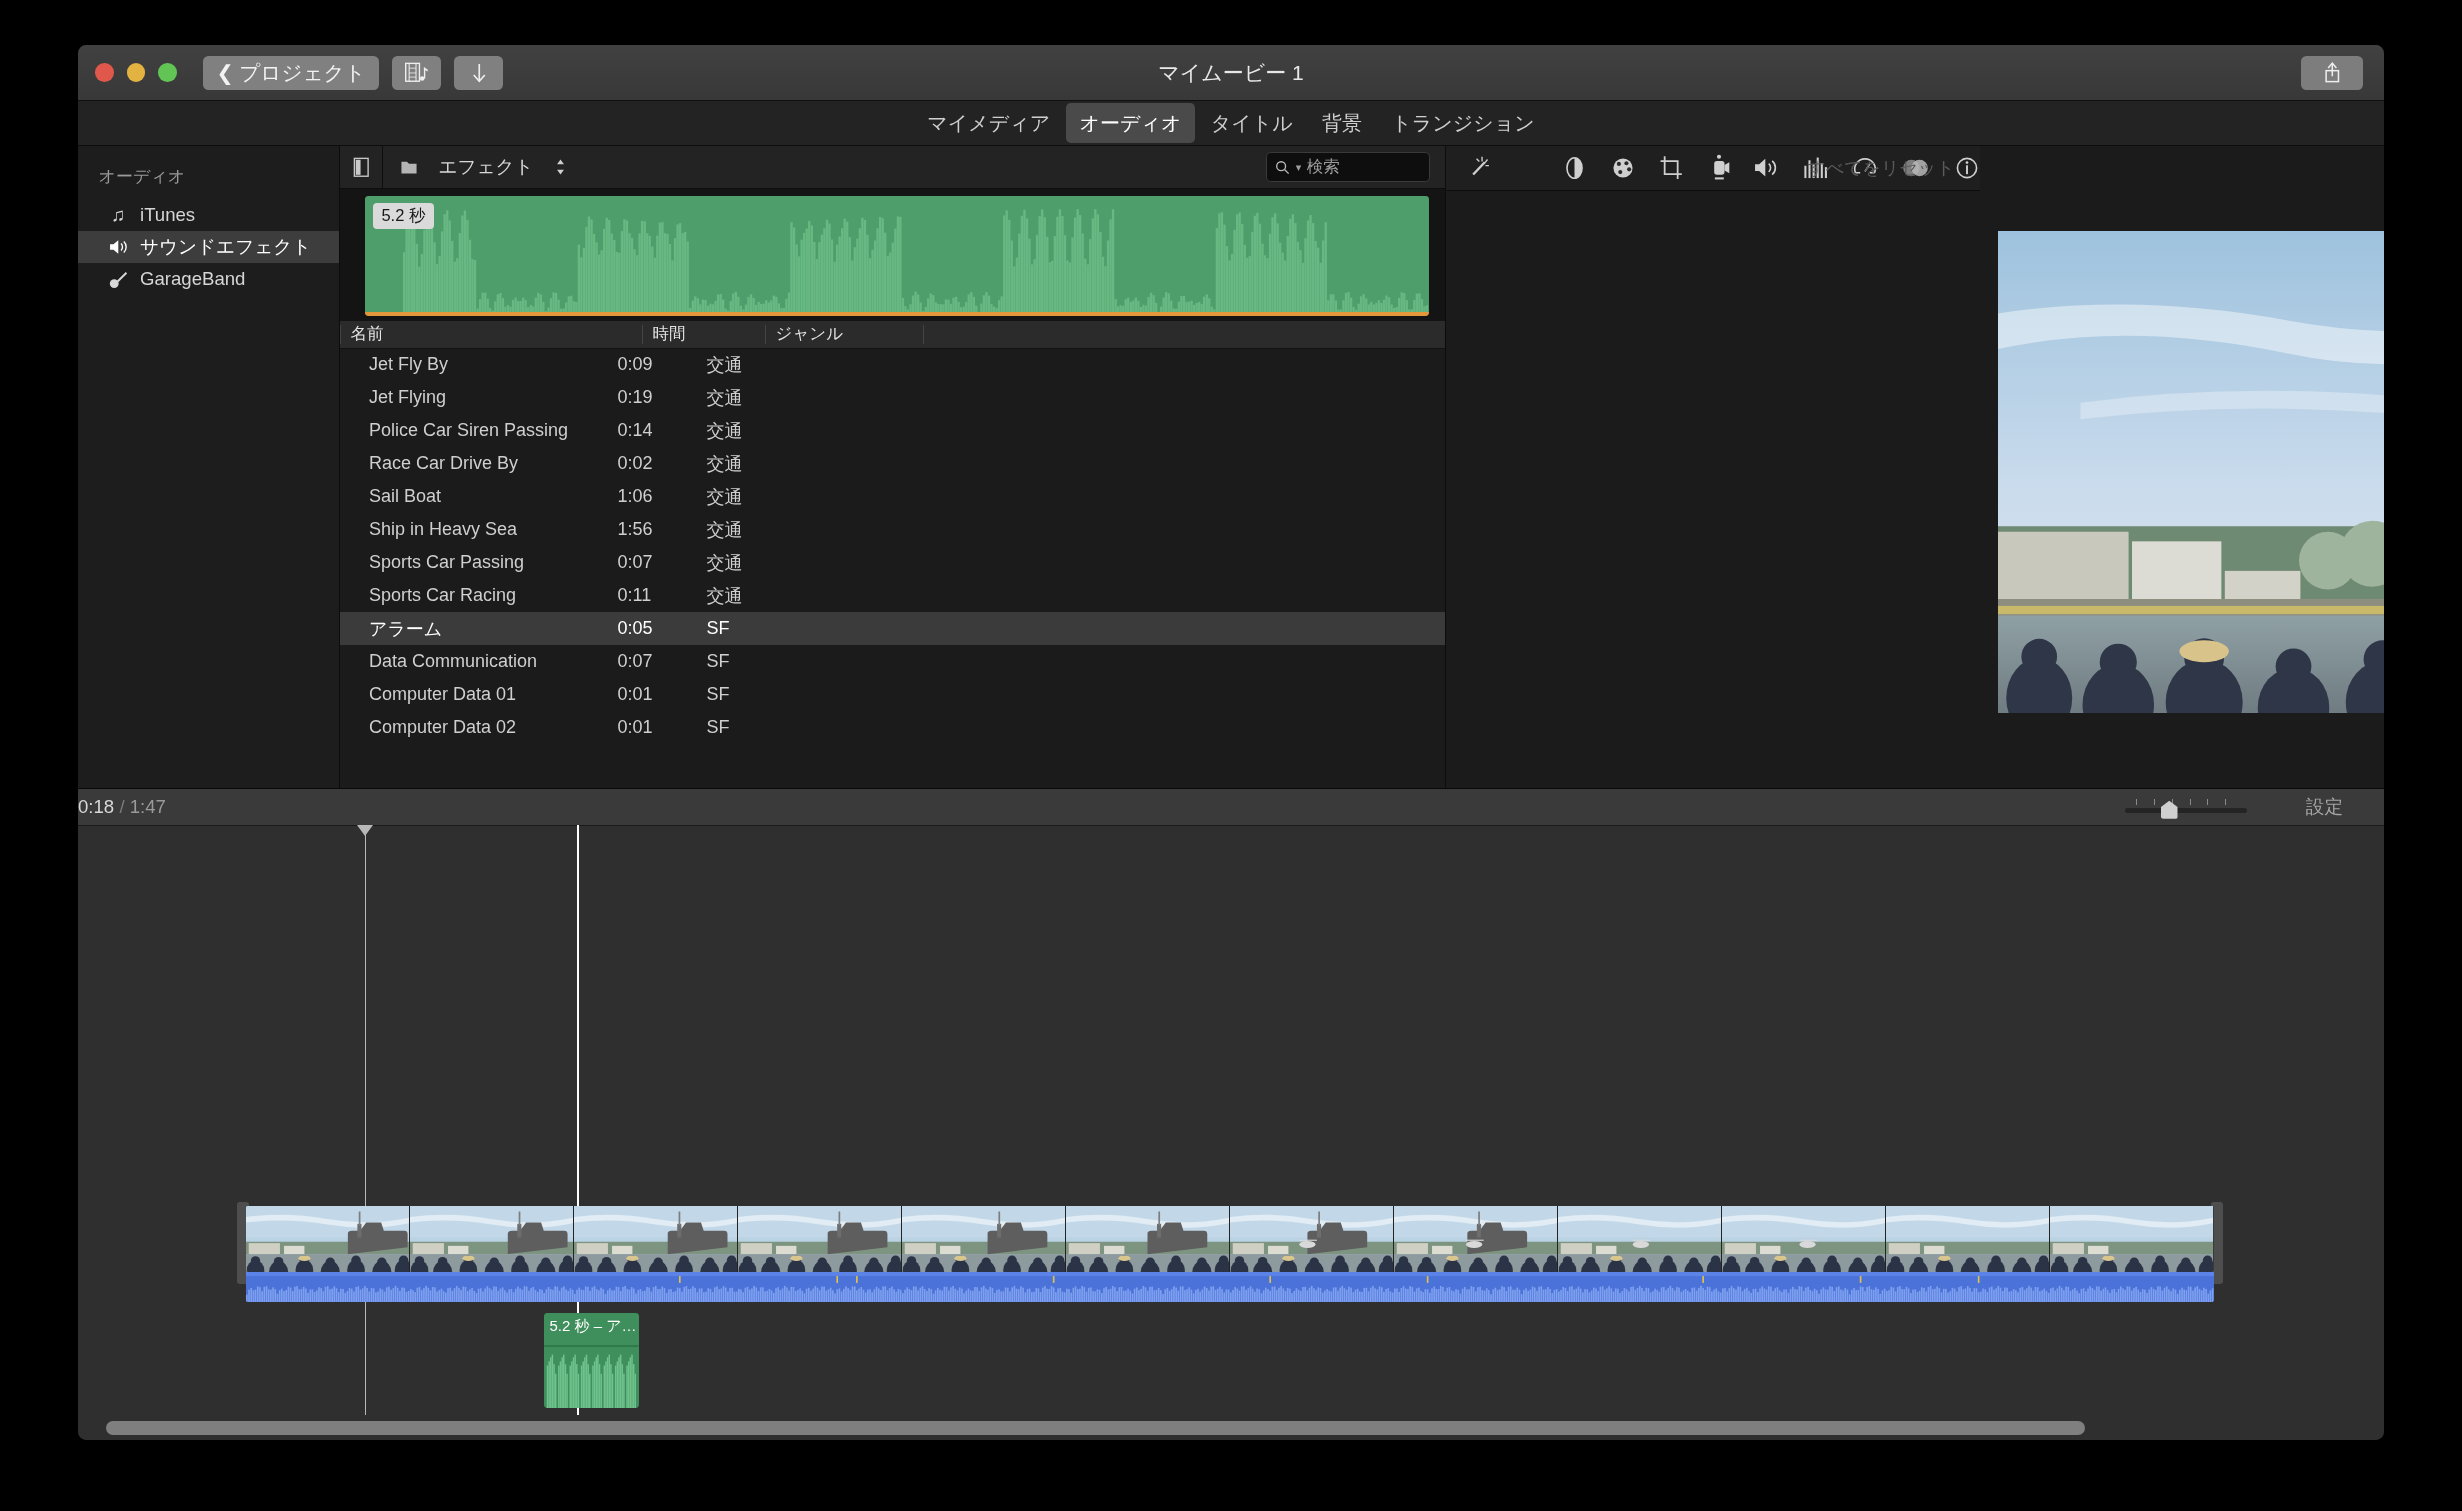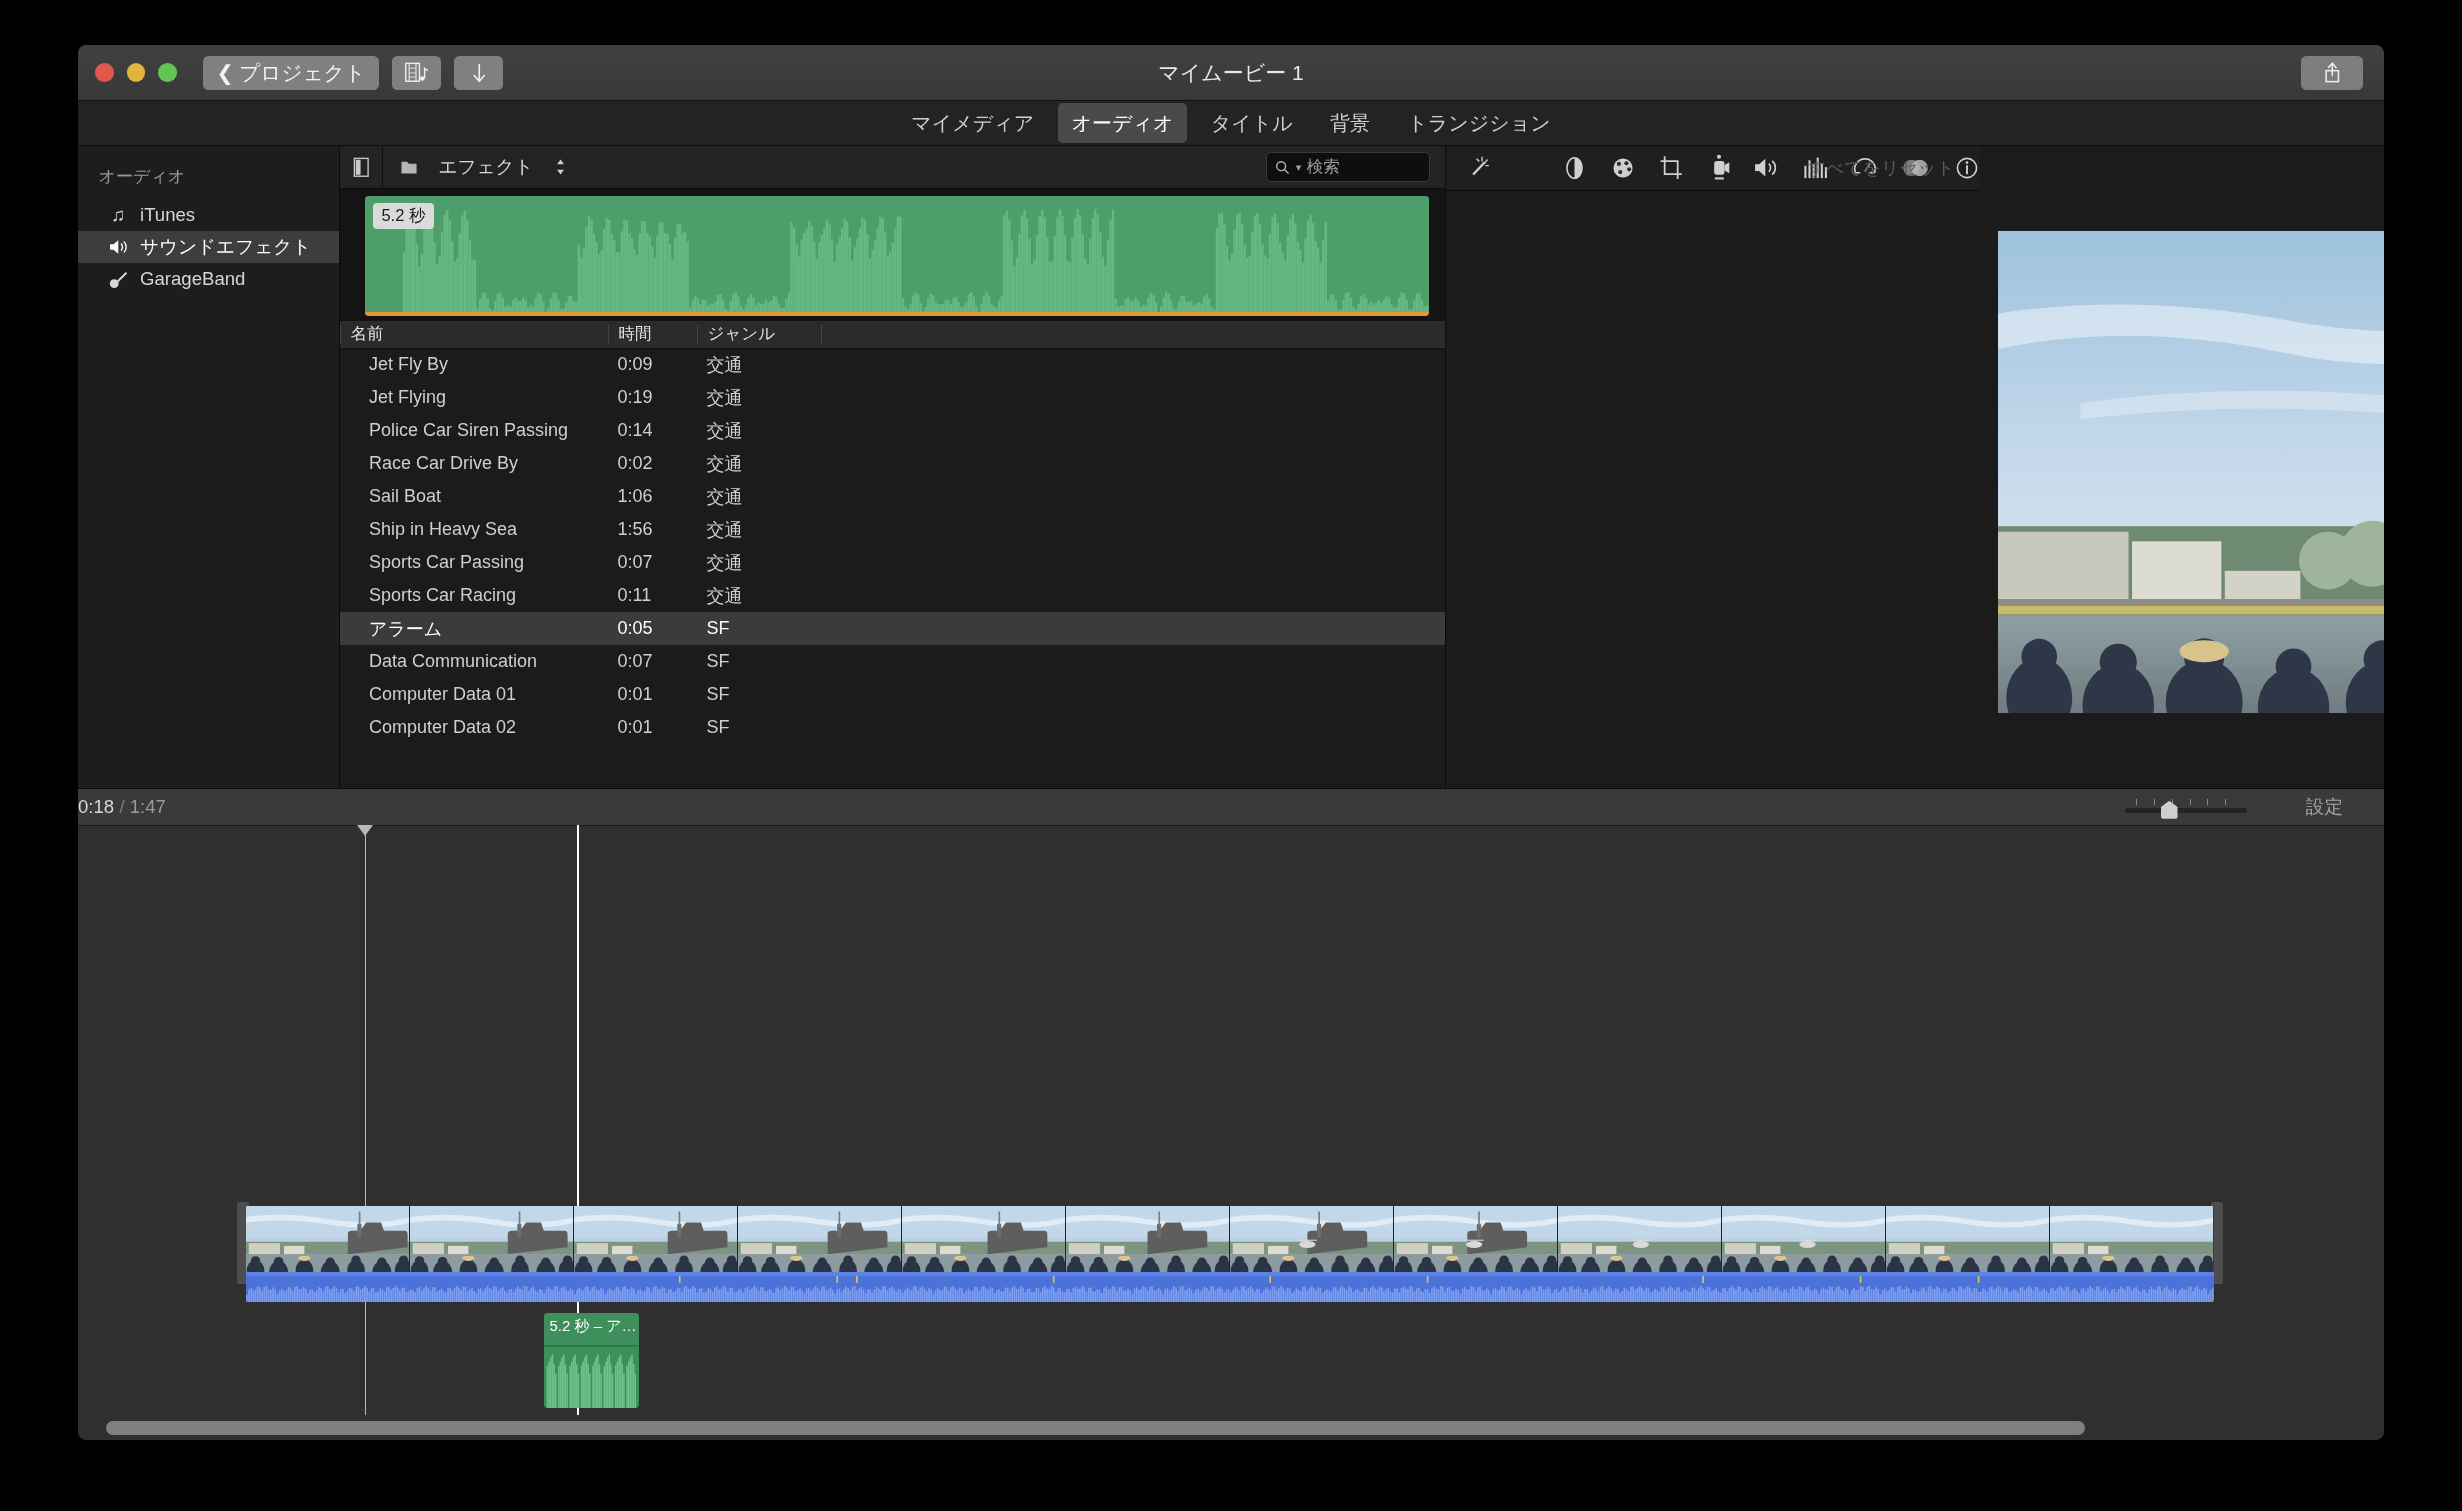--- a/index.html
+++ b/index.html
@@ -46,21 +46,21 @@
     position: absolute; right: 20.6px;
     width: 62px; height: 34px; background: #7d7d7d; border-radius: 5.5px;
     display: flex; align-items: center; justify-content: center;
   }
 
   
   .tabbar {
     height: 45px; flex: 0 0 45px;
     background: #232323;
     display: flex; align-items: center; justify-content: center;
-    gap: 10px;
+    gap: 2px;
     border-bottom: 0.7px solid #0d0d0d;
   }
   .tab {
     font-size: 20px; color: #cfcfcf;
     padding: 6.2px 13.7px; border-radius: 4.8px;
   }
   .tab.selected { background: #4a4a4a; color: #fff; }
 
   
   .upper { flex: 0 0 642px; display: flex; min-height: 0; }
@@ -126,21 +126,21 @@
   .wave-badge {
     position: absolute; left: 8.2px; top: 6.9px;
     background: #dadada; color: #191919;
     font-size: 16.5px; padding: 2.1px 8.2px; border-radius: 4.1px;
     z-index: 3;
   }
   
   .list-head {
     display: flex; height: 27.5px; flex: 0 0 27.5px;
     background: #2b2b2b; border-bottom: 0.7px solid #121212;
-    color: #e2e2e2; font-size: 16.5px; align-items: center;
+    color: #e2e2e2; font-size: 16.5px; align-items: center; gap: 34px;
   }
   .list-head > div { border-left: 0.7px solid #444; padding-left: 9.6px; height: 19px; display:flex; align-items:center; }
   .col-name { width: 268px; }
   .col-time { width: 89px; }
   .col-genre { width: 124px; }
   .col-rest { flex: 1; }
   .list-body { flex: 1; overflow: hidden; background: #1b1b1b; position: relative; }
   .row {
     display: flex; height: 33px; align-items: center;
     color: #cfcfcf; font-size: 18px;

